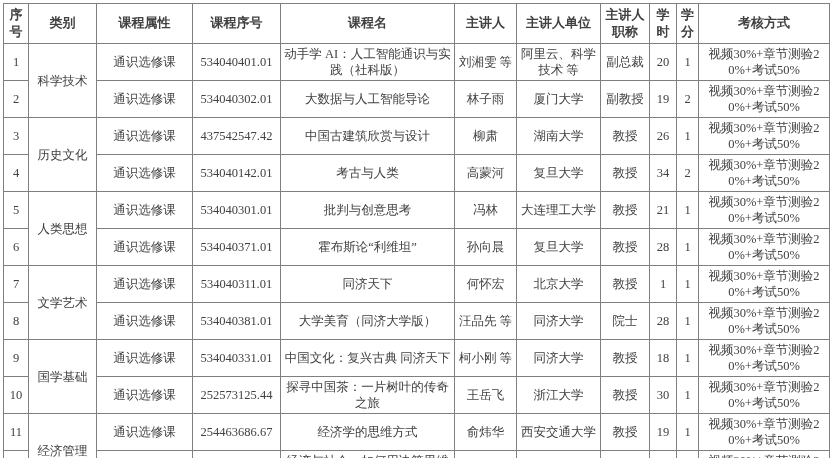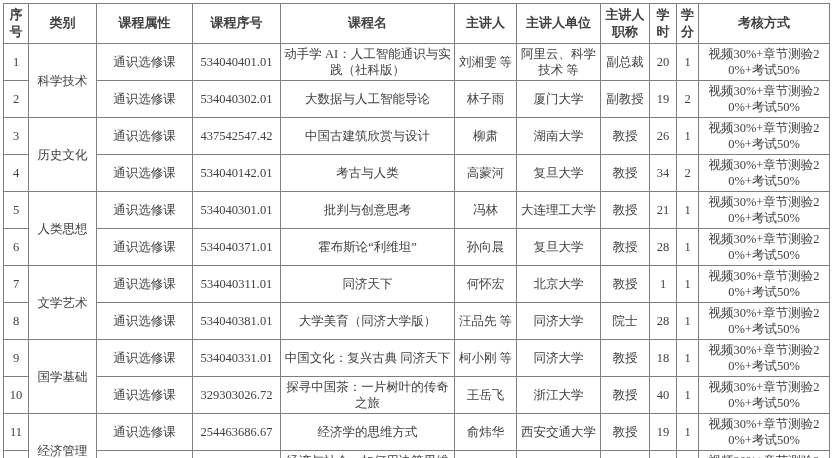--- a/index.html
+++ b/index.html
@@ -208,26 +208,26 @@
           <td class="cell-lecturer">柯小刚 等</td>
           <td class="cell-institution">同济大学</td>
           <td class="cell-title">教授</td>
           <td class="cell-hours">18</td>
           <td class="cell-credits">1</td>
           <td class="cell-assessment">视频30%+章节测验20%+考试50%</td>
         </tr>
         <tr>
           <td class="cell-index">10</td>
           <td class="cell-attribute">通识选修课</td>
-          <td class="cell-course-no">329303026.72</td>
+          <td class="cell-course-no">252573125.44</td>
           <td class="cell-course-name">探寻中国茶：一片树叶的传奇之旅</td>
           <td class="cell-lecturer">王岳飞</td>
           <td class="cell-institution">浙江大学</td>
           <td class="cell-title">教授</td>
-          <td class="cell-hours">40</td>
+          <td class="cell-hours">30</td>
           <td class="cell-credits">1</td>
           <td class="cell-assessment">视频30%+章节测验20%+考试50%</td>
         </tr>
         <tr>
           <td class="cell-index">11</td>
           <td class="cell-category" rowspan="2">经济管理</td>
           <td class="cell-attribute">通识选修课</td>
           <td class="cell-course-no">254463686.67</td>
           <td class="cell-course-name">经济学的思维方式</td>
           <td class="cell-lecturer">俞炜华</td>

